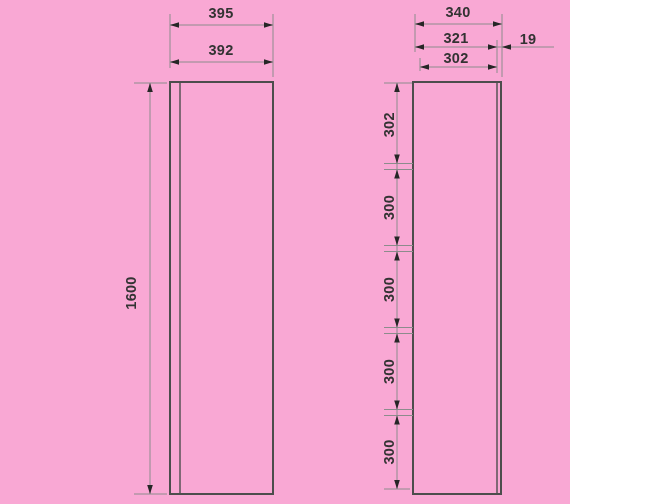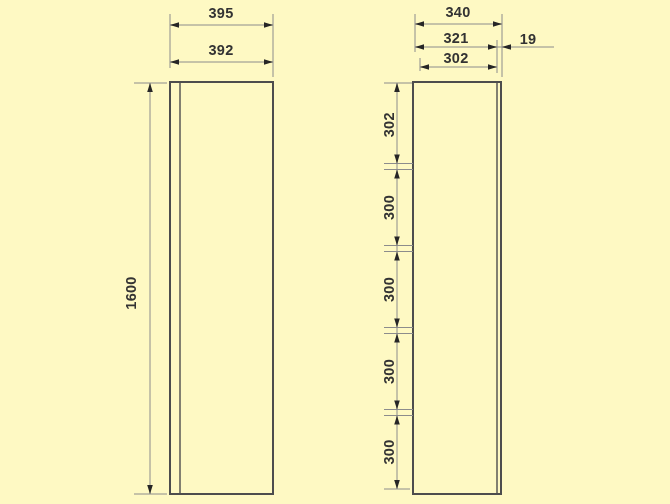--- a/index.html
+++ b/index.html
@@ -1,16 +1,16 @@
 <!DOCTYPE html>
 <html><head>
 <meta charset="utf-8">
 <style>
   html,body{margin:0;padding:0;background:#fff;}
-  .canvas{position:relative;width:670px;height:504px;background:#fef9c3;overflow:hidden;
+  .canvas{position:relative;width:570px;height:504px;background:#f9a8d4;overflow:hidden;
           font-family:"Liberation Sans", sans-serif;}
   svg text{font-family:"Liberation Sans","DejaVu Sans",sans-serif;
            font-size:14.5px;font-weight:700;fill:#333333;letter-spacing:0.3px;
            text-anchor:middle;}
   .outline{fill:none;stroke:#4d4d4d;stroke-width:2;}
   .inner{stroke:#4d4d4d;stroke-width:1.4;}
   .dim{stroke:#8c8c8c;stroke-width:1;}
   .arrow{fill:#262626;stroke:none;}
 </style>
 </head>

